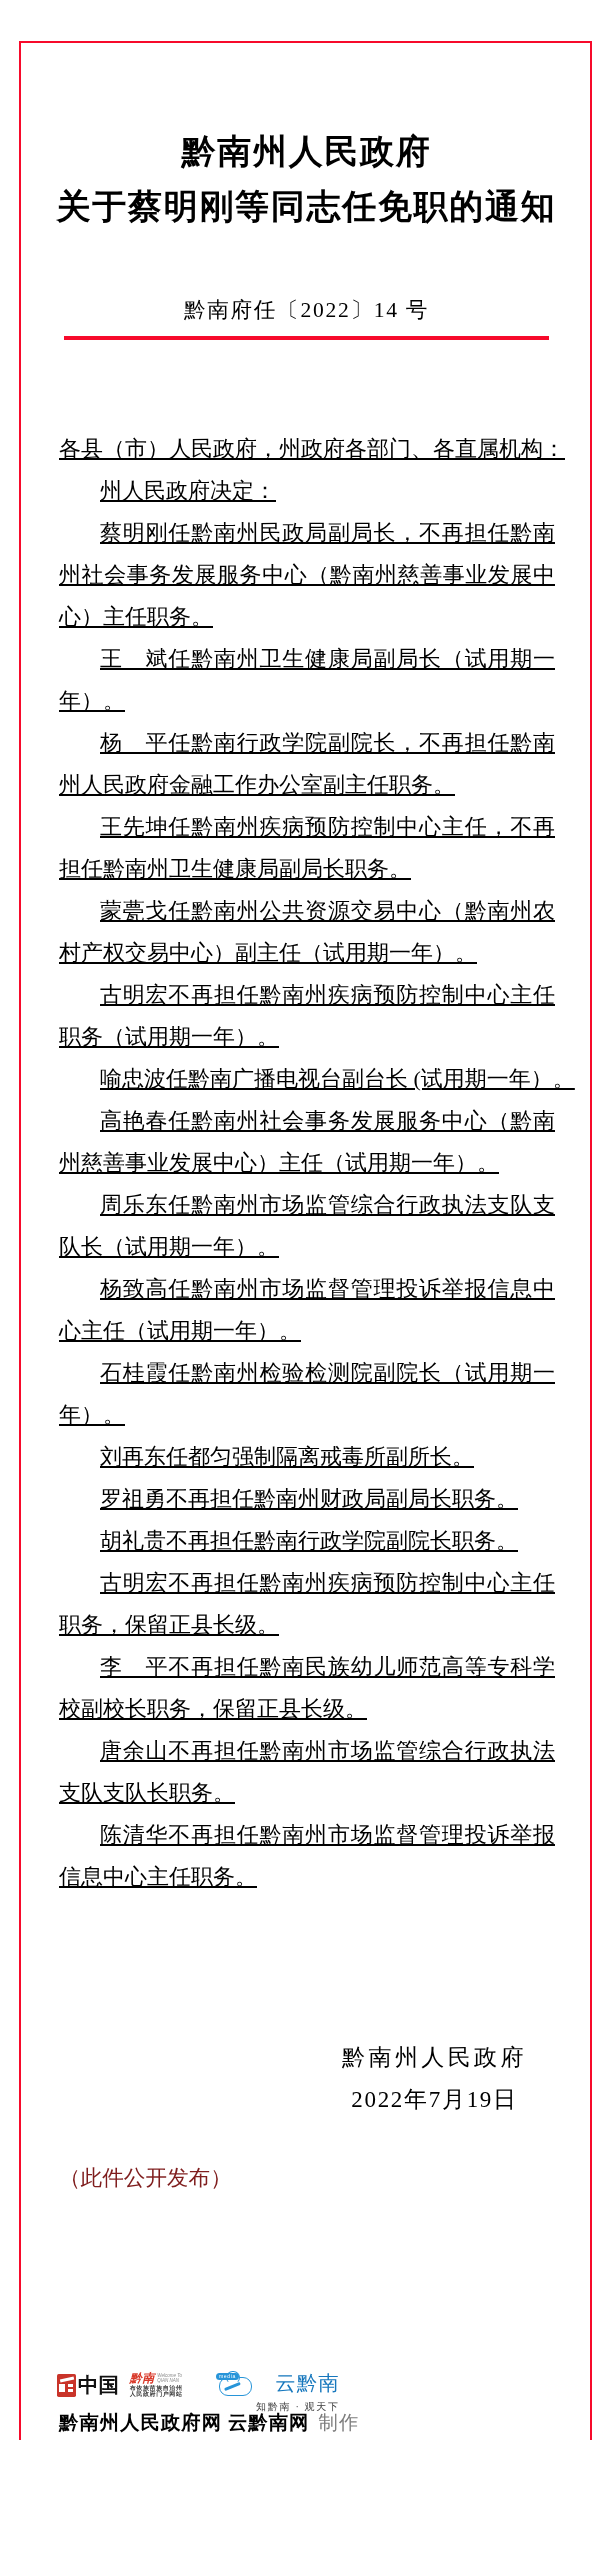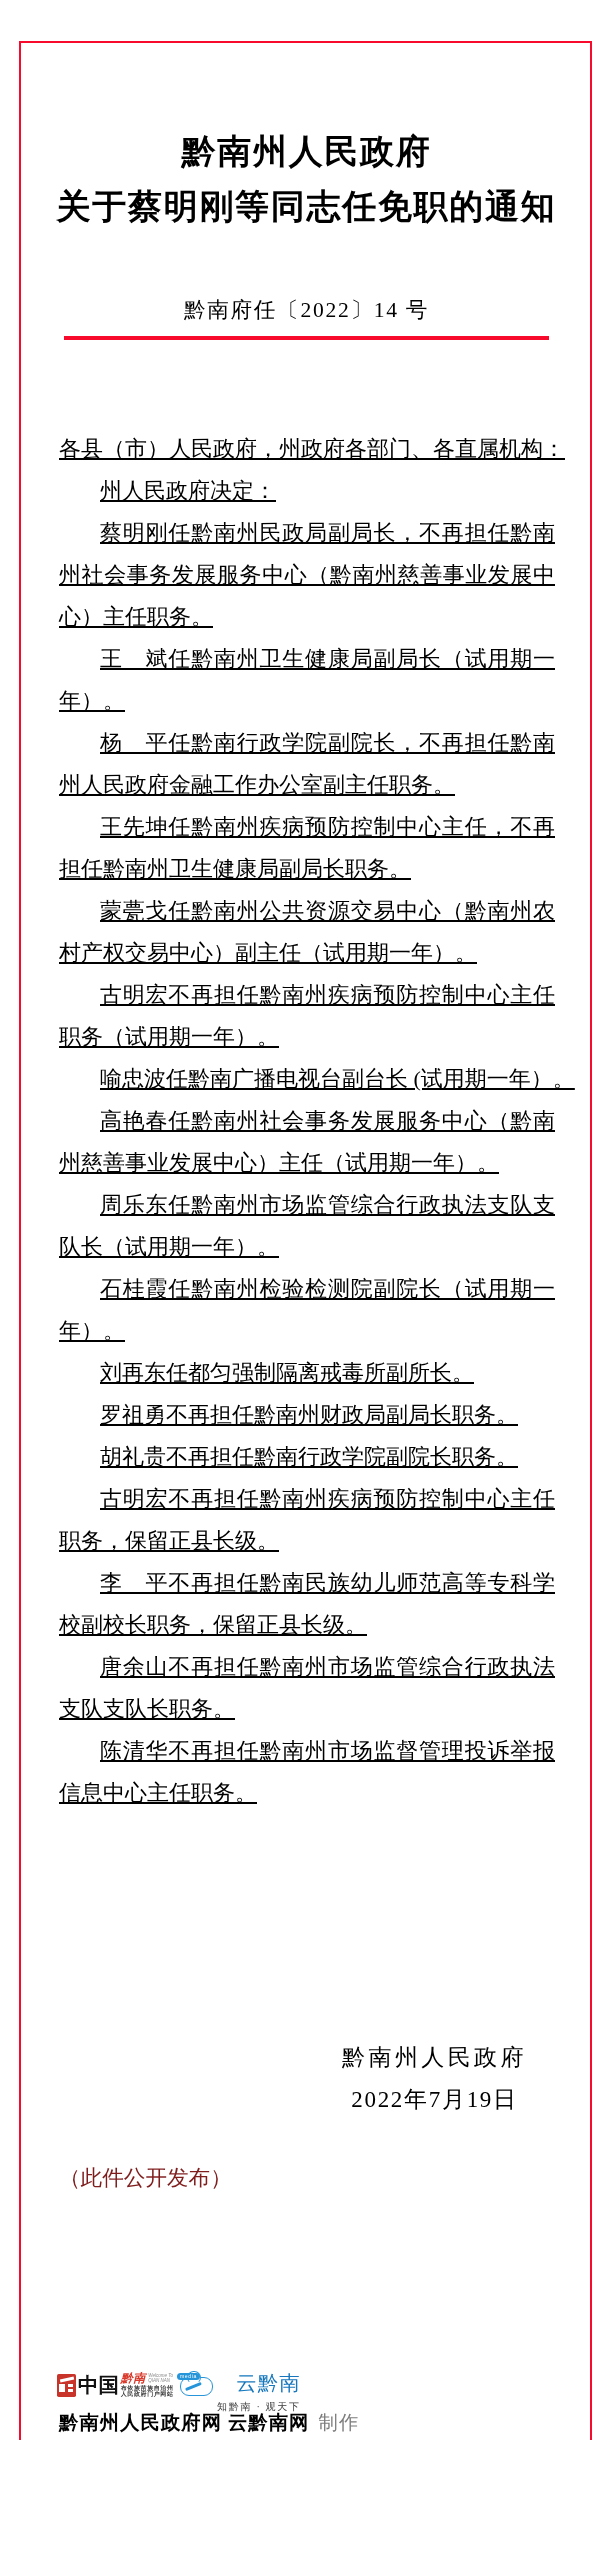--- a/index.html
+++ b/index.html
@@ -16,31 +16,31 @@
   .body-text{position:absolute;left:59px;top:428px;width:496px;font-size:22px;
          line-height:42px;text-align:justify;text-justify:inter-ideograph;color:#000;}
   .body-text p{margin:0;text-indent:41px;text-decoration:underline;}
   .body-text p.salutation{text-indent:0;white-space:nowrap;}
   .body-text p.nw{white-space:nowrap;}
   .signature{position:absolute;left:321px;top:2037px;width:227px;text-align:center;
          font-size:23px;line-height:42px;color:#000;}
   .sig-name{letter-spacing:3.4px;}
   .sig-date{letter-spacing:1.7px;}
   .publish-note{position:absolute;left:59px;top:2157px;font-size:21.6px;line-height:42px;color:#7f1d1d;}
-  .logos{position:absolute;left:57px;top:2372px;display:flex;align-items:flex-start;gap:6px;}
+  .logos{position:absolute;left:57px;top:2372px;display:flex;align-items:flex-start;gap:36px;}
   .gov-logo{display:flex;align-items:flex-start;}
   .seal{position:relative;width:19.3px;height:23px;background:#c9342a;border-radius:1.7px;margin-top:2.3px;overflow:hidden;}
   .seal i{position:absolute;background:#fff;}
   .seal .m1{left:2.8px;top:3.4px;width:13.6px;height:2.8px;transform:rotate(-12deg);}
   .seal .m2{left:2.3px;top:9.7px;width:6.2px;height:8px;}
   .seal .m3{left:10.8px;top:9.7px;width:5.7px;height:2.8px;}
   .seal .m4{left:10.8px;top:14.8px;width:5.7px;height:2.8px;}
   .country{font-family:"Liberation Sans",sans-serif;font-weight:900;font-size:20.4px;line-height:26px;
          color:#111;margin-left:1.7px;}
-  .gov-col{margin-left:2px;}
+  .gov-col{margin-left:11px;}
   .gov-row1{display:flex;align-items:flex-start;}
   .region-script{color:#d93a2b;font-weight:bold;font-style:italic;font-size:12px;line-height:12.5px;letter-spacing:0.6px;}
   .welcome{font-size:4.5px;line-height:5.1px;color:#8a8a8a;font-style:italic;margin-left:2.3px;margin-top:1.1px;
          font-family:"Liberation Sans",sans-serif;}
   .site-line{font-size:6px;line-height:6.8px;color:#3a3a3a;font-weight:bold;
          font-family:"Liberation Sans",sans-serif;letter-spacing:0.6px;}
   .media-logo{display:flex;align-items:flex-start;}
   .cloud{position:relative;width:31px;height:17px;border:1.7px solid #2795d9;border-radius:9px;
          background:#fff;margin-top:4.5px;}
   .cloud .bump{position:absolute;left:6.8px;top:-6.8px;width:11.4px;height:11.4px;border:1.7px solid #2795d9;
@@ -79,20 +79,21 @@
     <p>州人民政府决定：</p>
     <p>蔡明刚任黔南州民政局副局长，不再担任黔南州社会事务发展服务中心（黔南州慈善事业发展中心）主任职务。</p>
     <p>王　斌任黔南州卫生健康局副局长（试用期一年）。</p>
     <p>杨　平任黔南行政学院副院长，不再担任黔南州人民政府金融工作办公室副主任职务。</p>
     <p>王先坤任黔南州疾病预防控制中心主任，不再担任黔南州卫生健康局副局长职务。</p>
     <p>蒙甍戈任黔南州公共资源交易中心（黔南州农村产权交易中心）副主任（试用期一年）。</p>
     <p>古明宏不再担任黔南州疾病预防控制中心主任职务（试用期一年）。</p>
     <p class="nw">喻忠波任黔南广播电视台副台长 (试用期一年）。</p>
     <p>高艳春任黔南州社会事务发展服务中心（黔南州慈善事业发展中心）主任（试用期一年）。</p>
     <p>周乐东任黔南州市场监管综合行政执法支队支队长（试用期一年）。</p>
+    <p>杨致高任黔南州市场监督管理投诉举报信息中心主任（试用期一年）。</p>
     <p>石桂霞任黔南州检验检测院副院长（试用期一年）。</p>
     <p>刘再东任都匀强制隔离戒毒所副所长。</p>
     <p>罗祖勇不再担任黔南州财政局副局长职务。</p>
     <p>胡礼贵不再担任黔南行政学院副院长职务。</p>
     <p>古明宏不再担任黔南州疾病预防控制中心主任职务，保留正县长级。</p>
     <p>李　平不再担任黔南民族幼儿师范高等专科学校副校长职务，保留正县长级。</p>
     <p>唐余山不再担任黔南州市场监管综合行政执法支队支队长职务。</p>
     <p>陈清华不再担任黔南州市场监督管理投诉举报信息中心主任职务。</p>
   </div>
 

